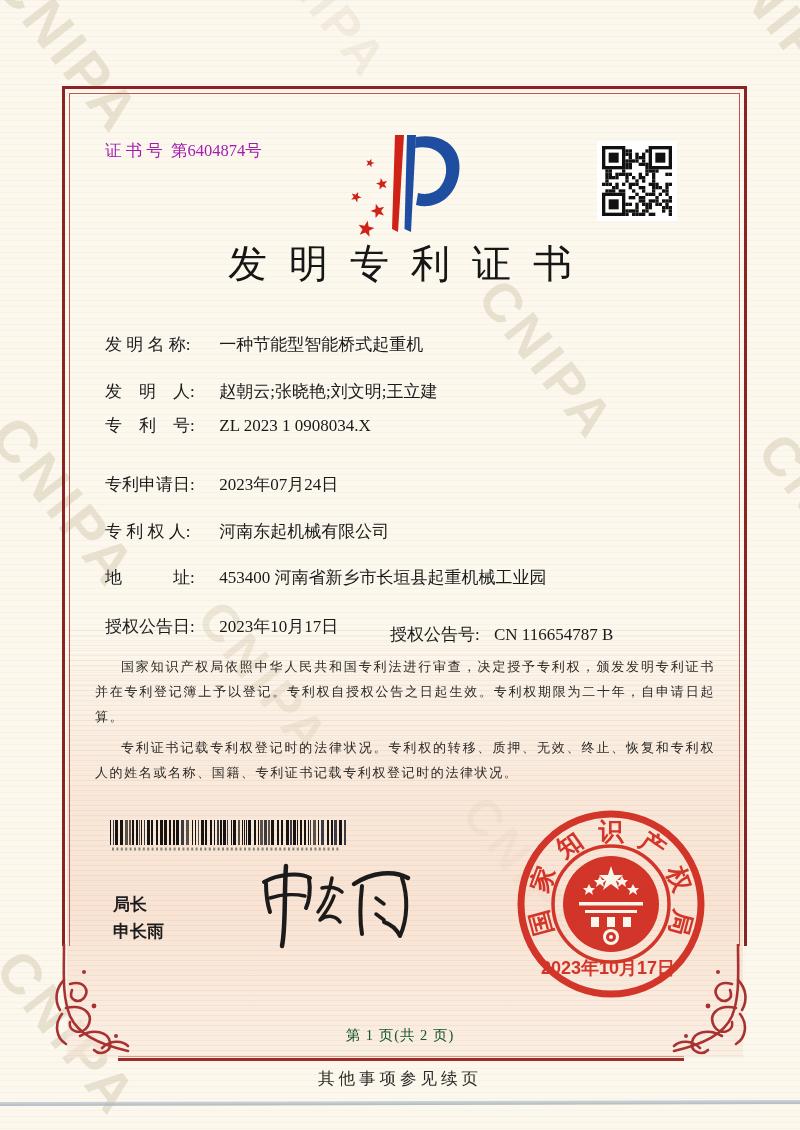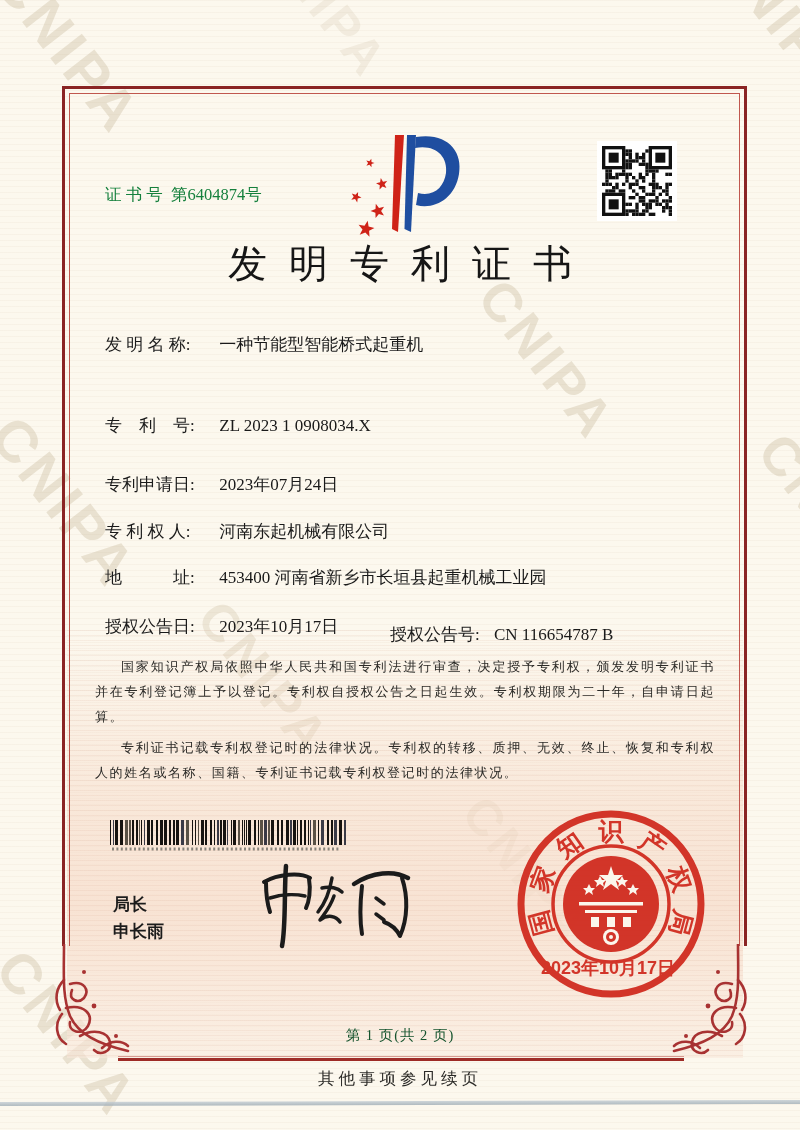--- a/index.html
+++ b/index.html
@@ -25,21 +25,21 @@
       linear-gradient(to bottom, rgba(246,221,204,0) 0%, rgba(246,219,201,0.55) 40%, rgba(247,222,205,0.8) 65%, rgba(249,232,219,0.55) 100%);
   }
   .frame-outer{
     position:absolute; left:62px; top:86px; width:685px; height:860px; z-index:2;
     border:3px solid #8a2424; border-bottom:none;
   }
   .frame-inner{
     position:absolute; left:69px; top:93px; width:671px; height:853px; z-index:2;
     border:1px solid #c0574e; border-bottom:none;
   }
-  .cert-no{ position:absolute; left:105px; top:140px; font-size:16.5px; color:#15803d; z-index:3;margin-top:44px; }
+  .cert-no{ position:absolute; left:105px; top:140px; font-size:16.5px; color:#a21caf; z-index:3; }
   .logo{ position:absolute; left:337px; top:131px; z-index:3; }
   .qr{ position:absolute; left:597px; top:141px; z-index:3; background:#fff; padding:5px; }
   .title{
     position:absolute; left:0; top:237px; width:800px; text-align:center; z-index:3;
     font-size:39px; font-weight:normal; letter-spacing:22px; text-indent:22px; color:#161616;
   }
   .frow{ position:absolute; left:105px; width:600px; font-size:17px; color:#1a1a1a; z-index:3; white-space:nowrap; }
   .flabel{ display:inline-block; min-width:100px; }
   .fvalue{ margin-left:10px; }
   .frow .second{ position:absolute; left:285px; top:8px; }
@@ -258,20 +258,24 @@
       <rect x="4" y="60" width="20" height="20" fill="#fff"></rect>
       <rect x="8" y="64" width="12" height="12" fill="#111"></rect>
     </svg>
 
   <div class="title">发明专利证书</div>
 
   <div class="frow" style="top:333px">
     <span class="flabel">发 明 名 称:</span>
     <span class="fvalue">一种节能型智能桥式起重机</span>
   </div>
+  <div class="frow" style="top:380px">
+    <span class="flabel">发　明　人:</span>
+    <span class="fvalue">赵朝云;张晓艳;刘文明;王立建</span>
+  </div>
   <div class="frow" style="top:414px">
     <span class="flabel">专　利　号:</span>
     <span class="fvalue">ZL 2023 1 0908034.X</span>
   </div>
   <div class="frow" style="top:473px">
     <span class="flabel">专利申请日:</span>
     <span class="fvalue">2023年07月24日</span>
   </div>
   <div class="frow" style="top:520px">
     <span class="flabel">专 利 权 人:</span>

